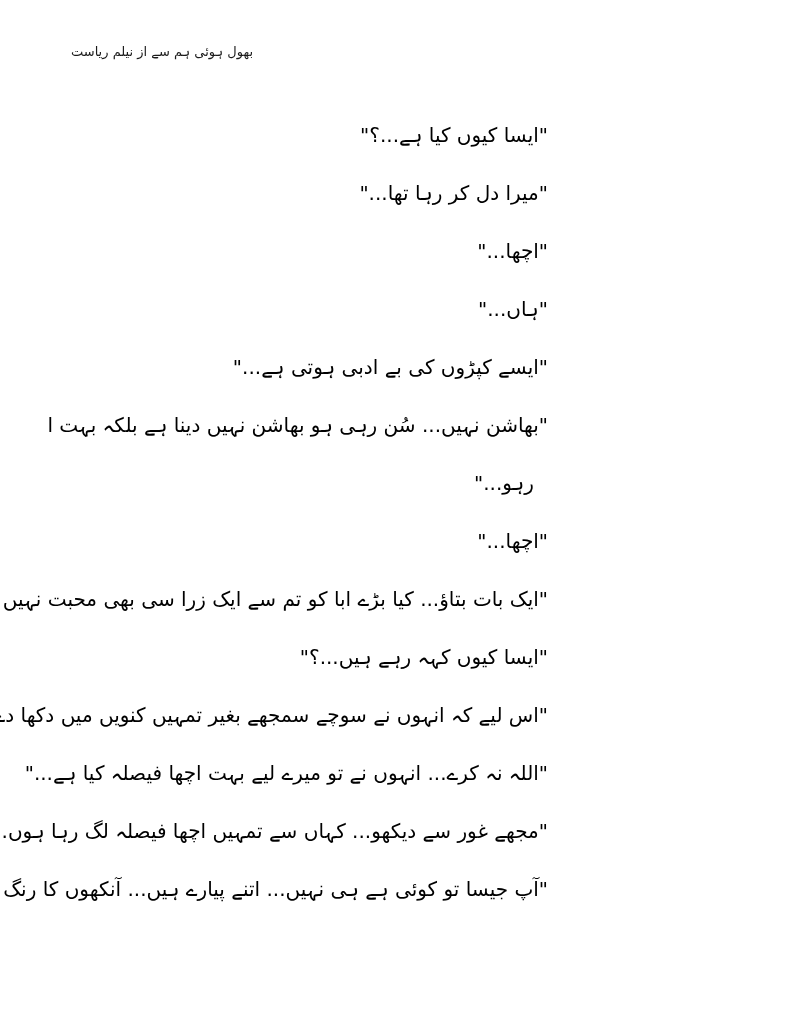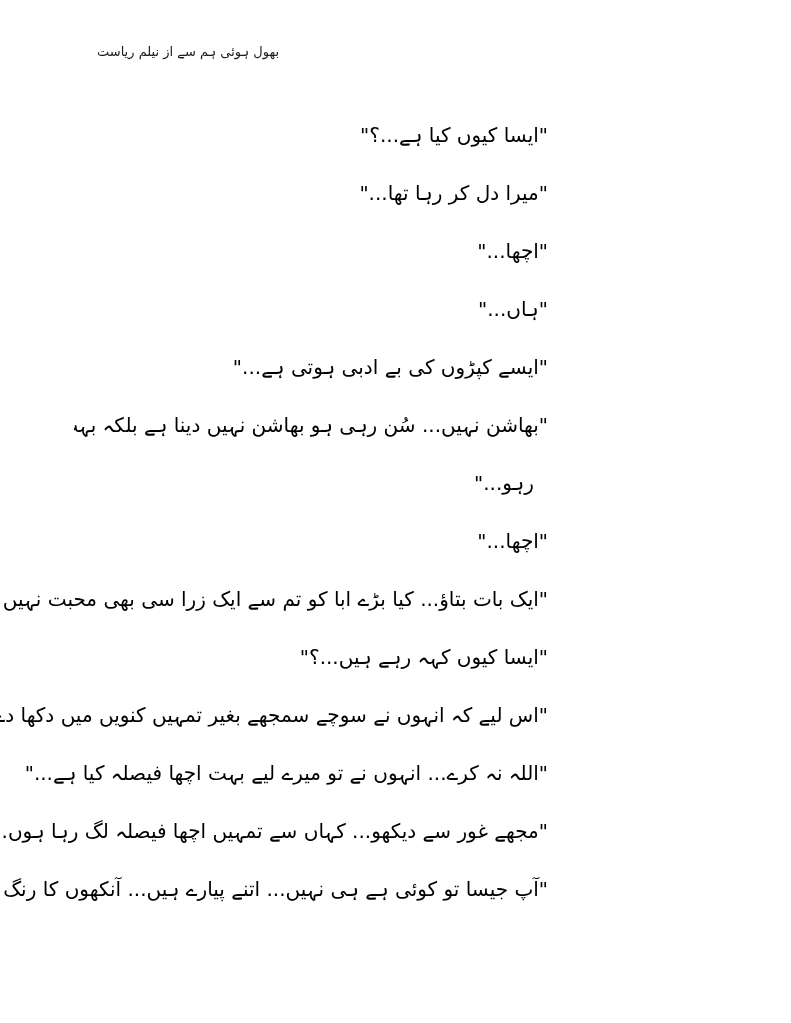--- a/index.html
+++ b/index.html
@@ -8,21 +8,21 @@
     height: 1023px;
     background: #ffffff;
     font-family: "DejaVu Sans", sans-serif;
     color: #000000;
     overflow: hidden;
   }
   .page {
     box-sizing: border-box;
     width: 635px;
     height: 1023px;
-    padding: 43px 87px 0 74px;
+    padding: 43px 87px 0 48px;
     background: #ffffff;
   }
   .header {
     direction: rtl;
     text-align: left;
     margin: 0 0 57px 23px;
     font-size: 13px;
     line-height: 18px;
     color: #1a1a1a;
   }

